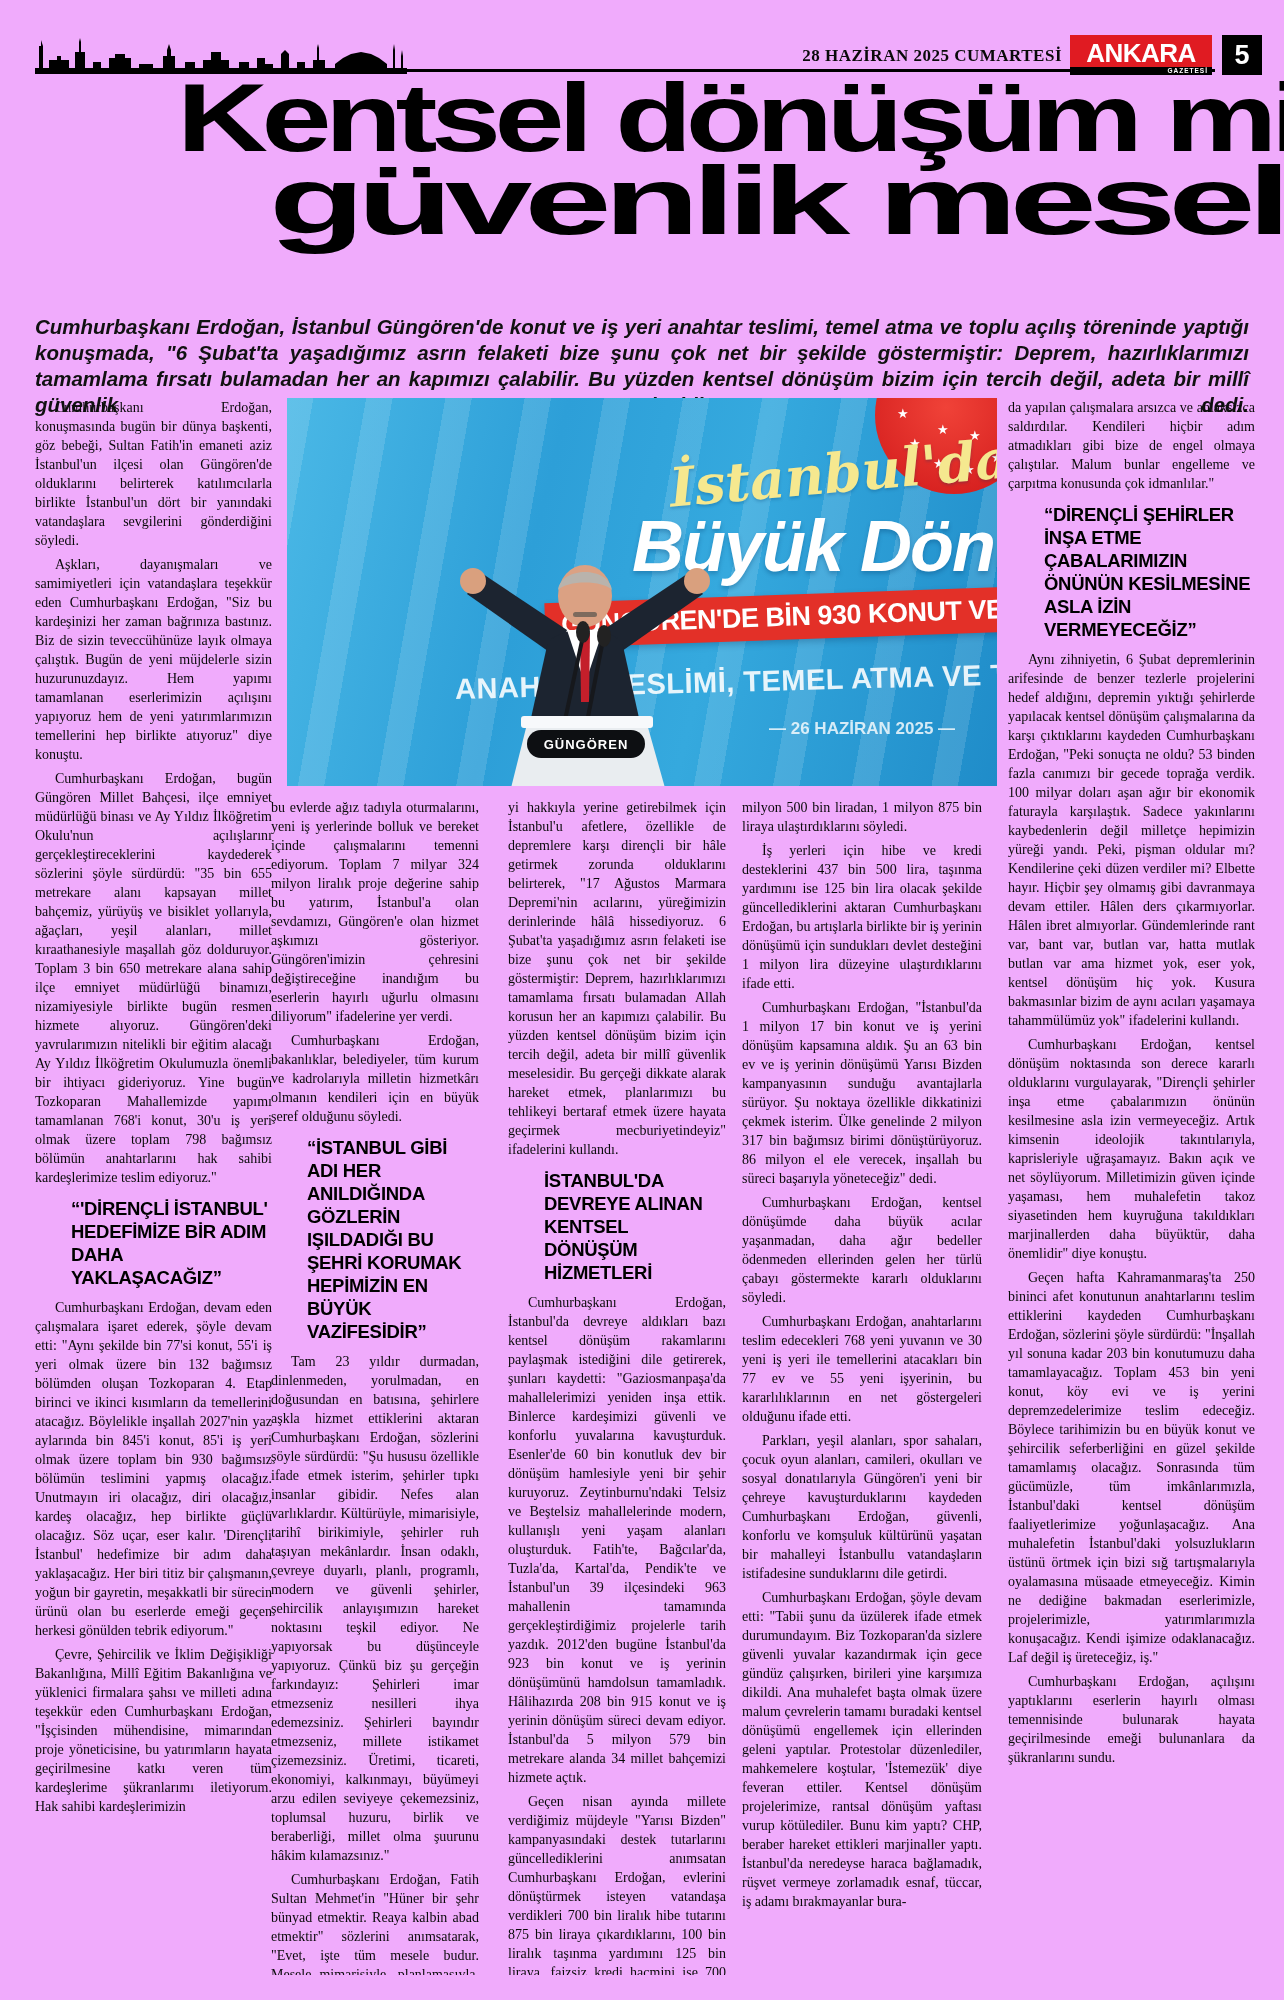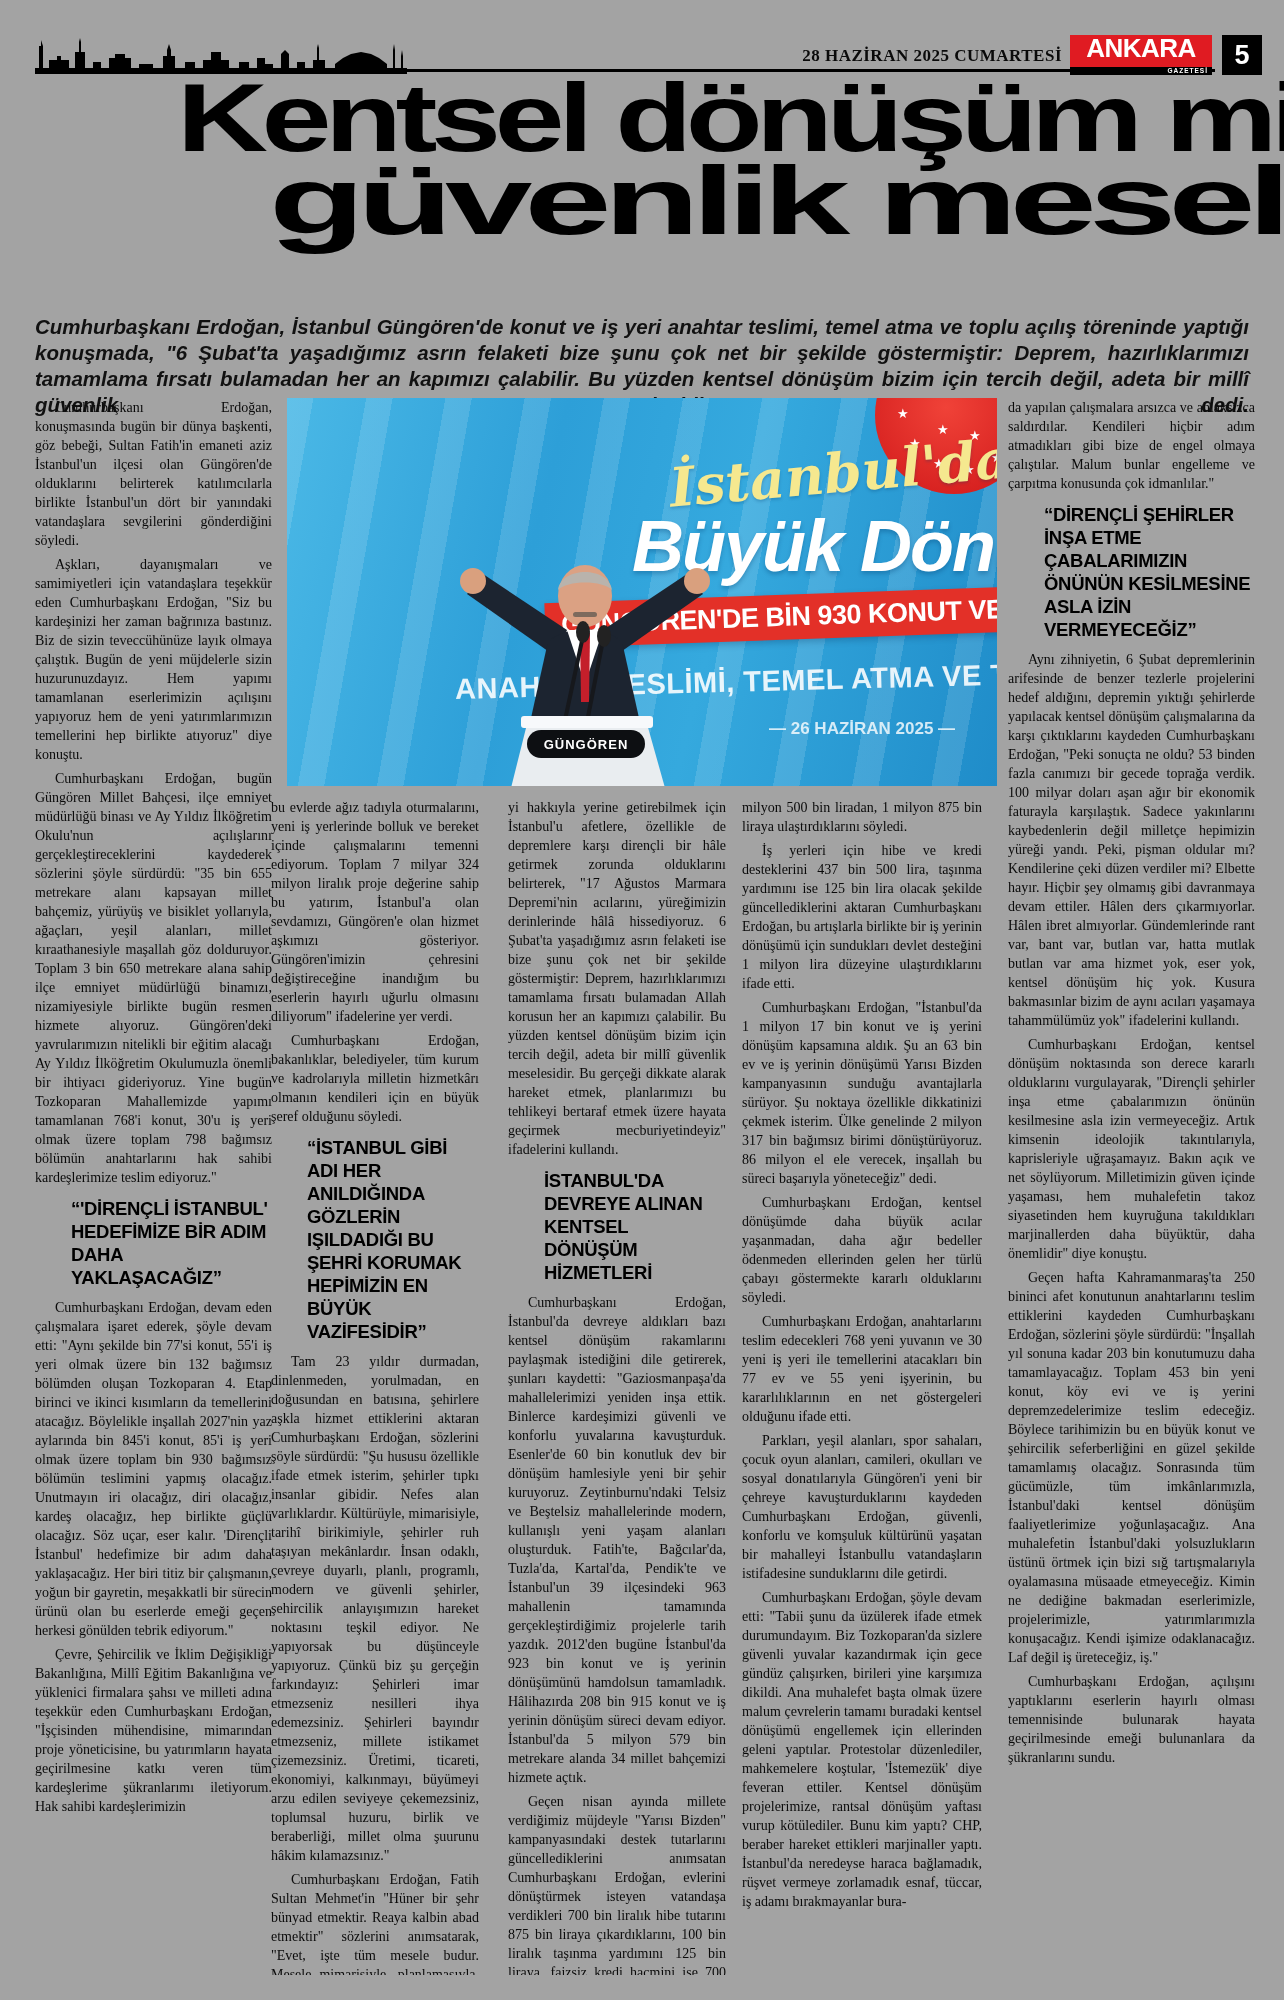--- a/index.html
+++ b/index.html
@@ -1,28 +1,28 @@
 <!DOCTYPE html>
 <html><head>
 <meta charset="utf-8">
 <style>
   * { margin:0; padding:0; box-sizing:border-box; }
   html,body { background:#888; }
   #page {
     position:relative; width:1284px; height:2000px; margin:0 auto;
-    background:#a3a3a3; overflow:hidden;
+    background:#f0abfc; overflow:hidden;
     font-family:"Liberation Serif", serif; color:#0a0a0a;
   }
   
   #masthead { position:absolute; top:38px; left:35px; width:1227px; height:40px; }
   #skyline { position:absolute; left:0; top:0; width:372px; height:36px; }
   #head-rule { position:absolute; left:0; top:31px; width:1180px; height:3px; background:#000; }
   #date { position:absolute; right:200px; top:8px; font:bold 17px/20px "Liberation Serif", serif; letter-spacing:.5px; }
   #brand-box { position:absolute; right:50px; top:-3px; width:142px; height:36px;
-    display:flex; justify-content:center; }
+    display:flex; align-items:center; justify-content:center; }
   #brand-box span { font:900 26px/26px "Liberation Sans", sans-serif; color:#fff; letter-spacing:-.5px; }
   #brand-sub { position:absolute; right:50px; top:29px; width:142px; height:8px; background:#000;
     color:#fff; font:bold 6.5px/8px "Liberation Sans", sans-serif; text-align:right; padding-right:4px; letter-spacing:1px;}
   #page-num { position:absolute; right:0; top:-3px; width:40px; height:40px; background:#000;
     color:#fff; font:bold 27px/40px "Liberation Sans", sans-serif; text-align:center; }
   
   #headline { position:absolute; top:78px; left:38px; width:1208px; }
   .hl-line { height:83px; overflow:visible; }
   .hl-line > span { display:inline-block; white-space:nowrap;
     font:900 97px/80px "Liberation Sans", sans-serif; letter-spacing:-5px; color:#000; }

